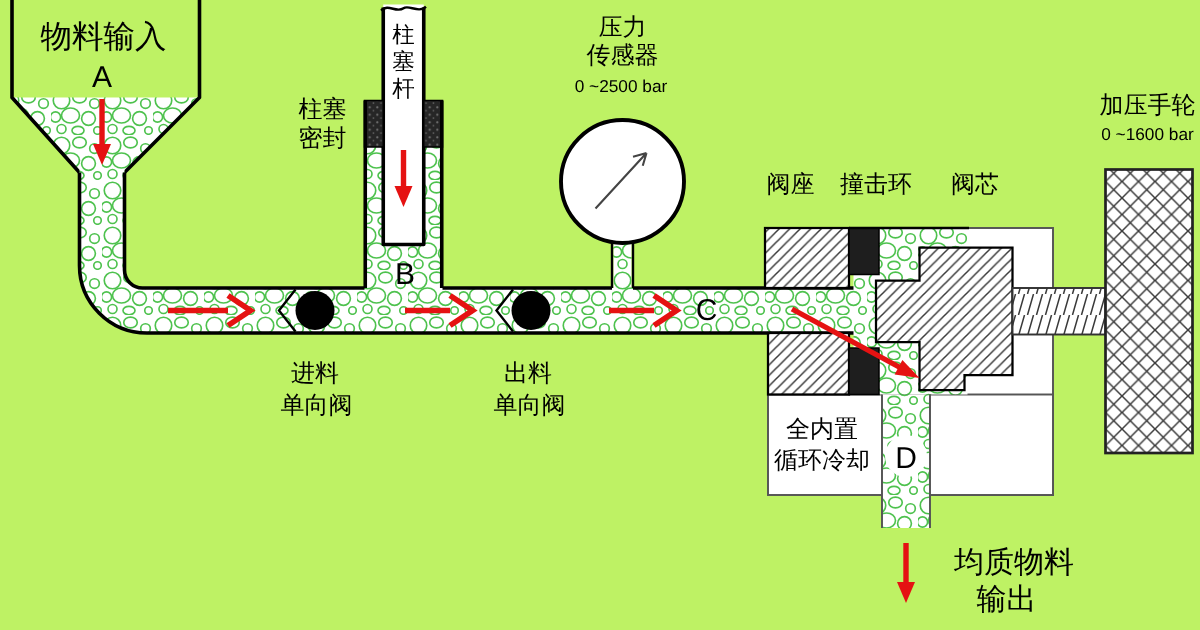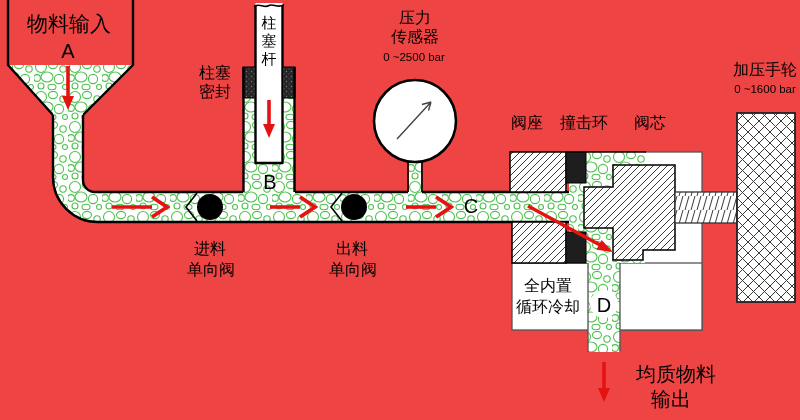--- a/index.html
+++ b/index.html
@@ -1,16 +1,16 @@
 <!DOCTYPE html>
 <html style="--arrow-red: #e51212; --bubble-green: #4ec24e; --hatch-gray: #3a3a3a; --seal-dark: #1e1e1e;"><head>
 <meta charset="utf-8">
 <style>
   html,body{margin:0;padding:0;background:#fff;}
-  .stage{width:800px;height:420px;position:relative;background:#ef4444;overflow:hidden;text-align:center;}
+  .stage{width:800px;height:420px;position:relative;background:#bef264;overflow:hidden;text-align:center;}
   text{font-family:"Liberation Sans","DejaVu Sans",sans-serif;fill:#000;text-anchor:middle;}
   .t-title{font-size:21px;}
   .t-large{font-size:20px;}
   .t-med{font-size:16px;}
   .t-small{font-size:11.5px;}
   .t-vert{font-size:15px;}
   .mat{fill:url(#bubbles);}
   .wall{stroke:#000;stroke-width:2.4;fill:none;stroke-linejoin:round;stroke-linecap:butt;}
   .wallthin{stroke:#000;stroke-width:1.6;fill:none;}
   .dial{fill:#fff;stroke:#000;stroke-width:2.6;}

